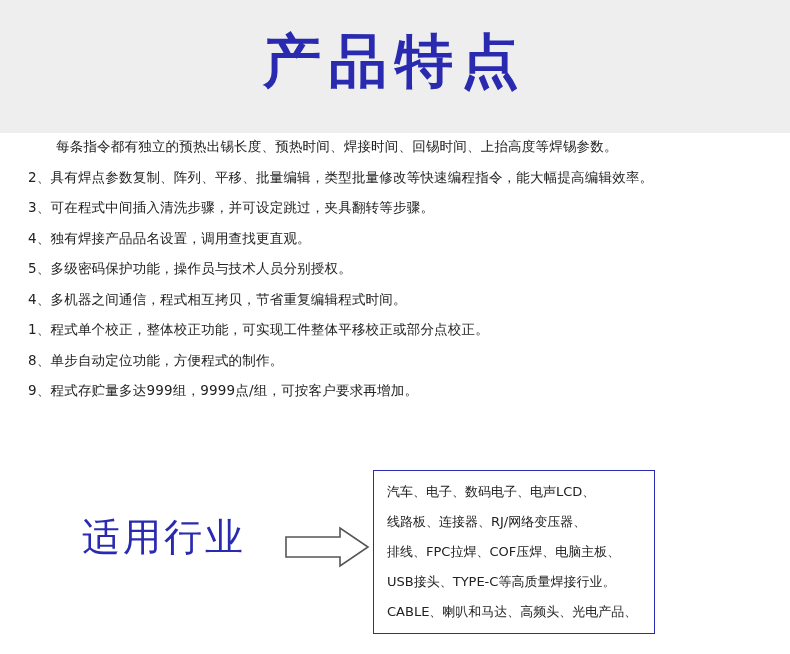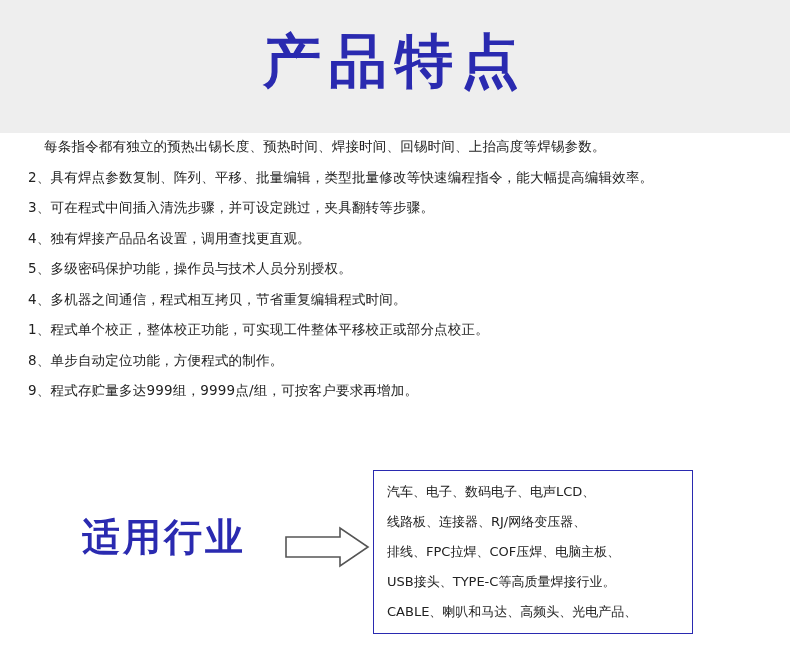--- a/index.html
+++ b/index.html
@@ -57,53 +57,53 @@
     font-family: "DejaVu Sans", sans-serif;
     font-size: 13.5px;
     color: #222222;
     line-height: 1.0;
     padding: 0 0 0 28px;
     margin-bottom: 17px;
     white-space: nowrap;
     letter-spacing: 0.2px;
   }
   .feature-line.indent {
-    padding-left: 44px;
+    padding-left: 56px;
   }
   
   .industry-wrap {
     position: absolute;
     left: 0;
     top: 460px;
     width: 790px;
     height: 190px;
   }
   .industry-label {
     position: absolute;
     left: 82px;
     top: 58px;
     font-family: "DejaVu Sans", sans-serif;
     font-size: 38px;
-    font-weight: bold;
+    font-weight: normal;
     color: #2a2ab0;
     letter-spacing: 3px;
     line-height: 1;
   }
   .arrow-icon {
     position: absolute;
     left: 284px;
     top: 66px;
     width: 86px;
     height: 42px;
   }
   .industry-box {
     position: absolute;
     left: 373px;
     top: 10px;
-    width: 320px;
+    width: 282px;
     height: 164px;
     border: 1.5px solid #2a2ab0;
     box-sizing: border-box;
     padding: 14px 0 0 13px;
   }
   .industry-line {
     font-family: "DejaVu Sans", sans-serif;
     font-size: 13px;
     color: #222222;
     line-height: 1;

